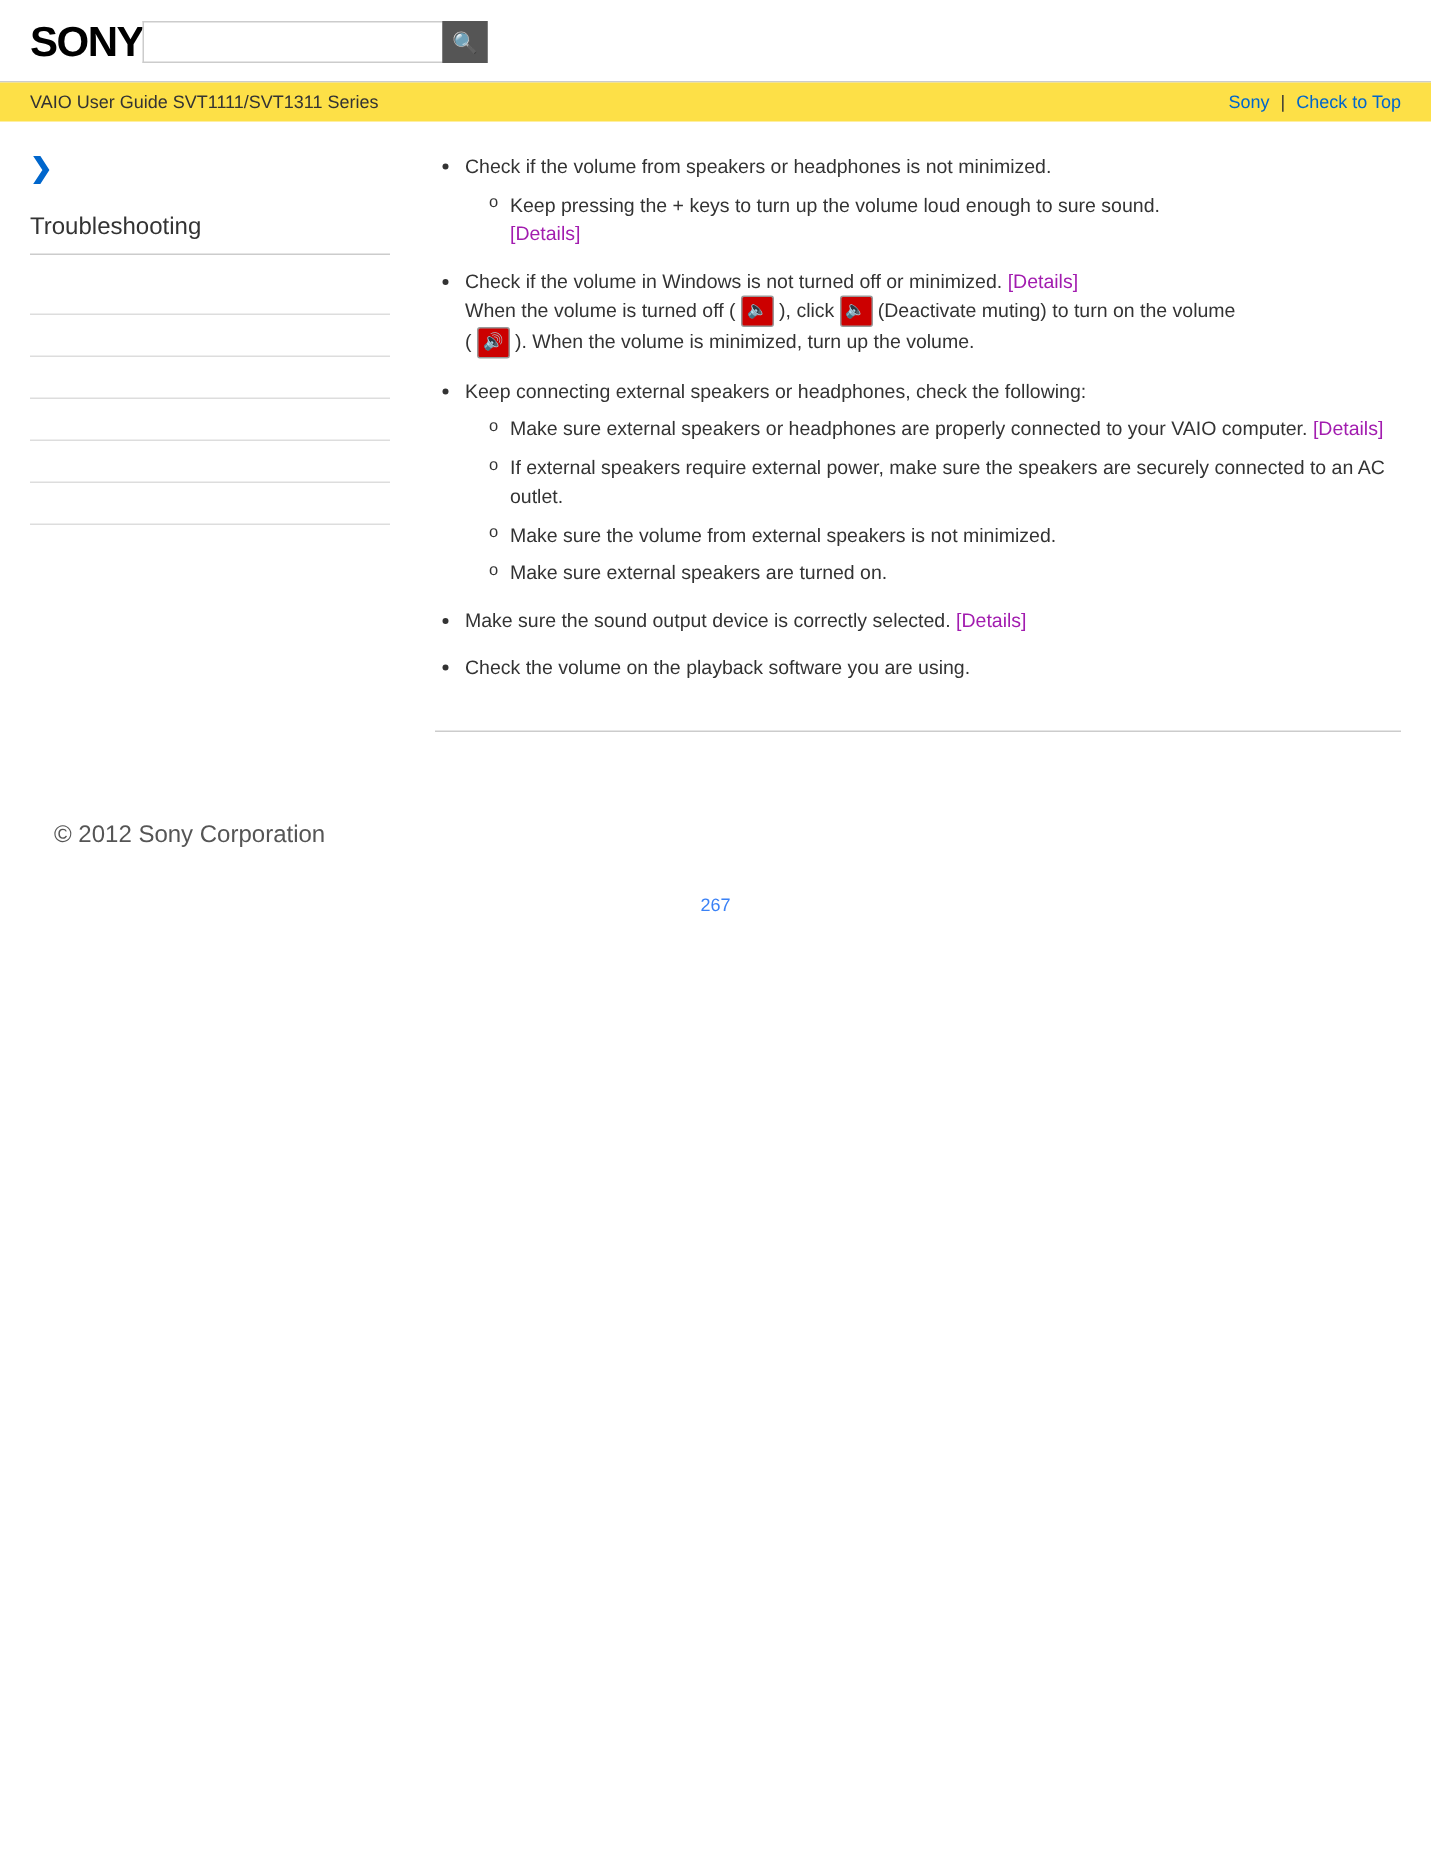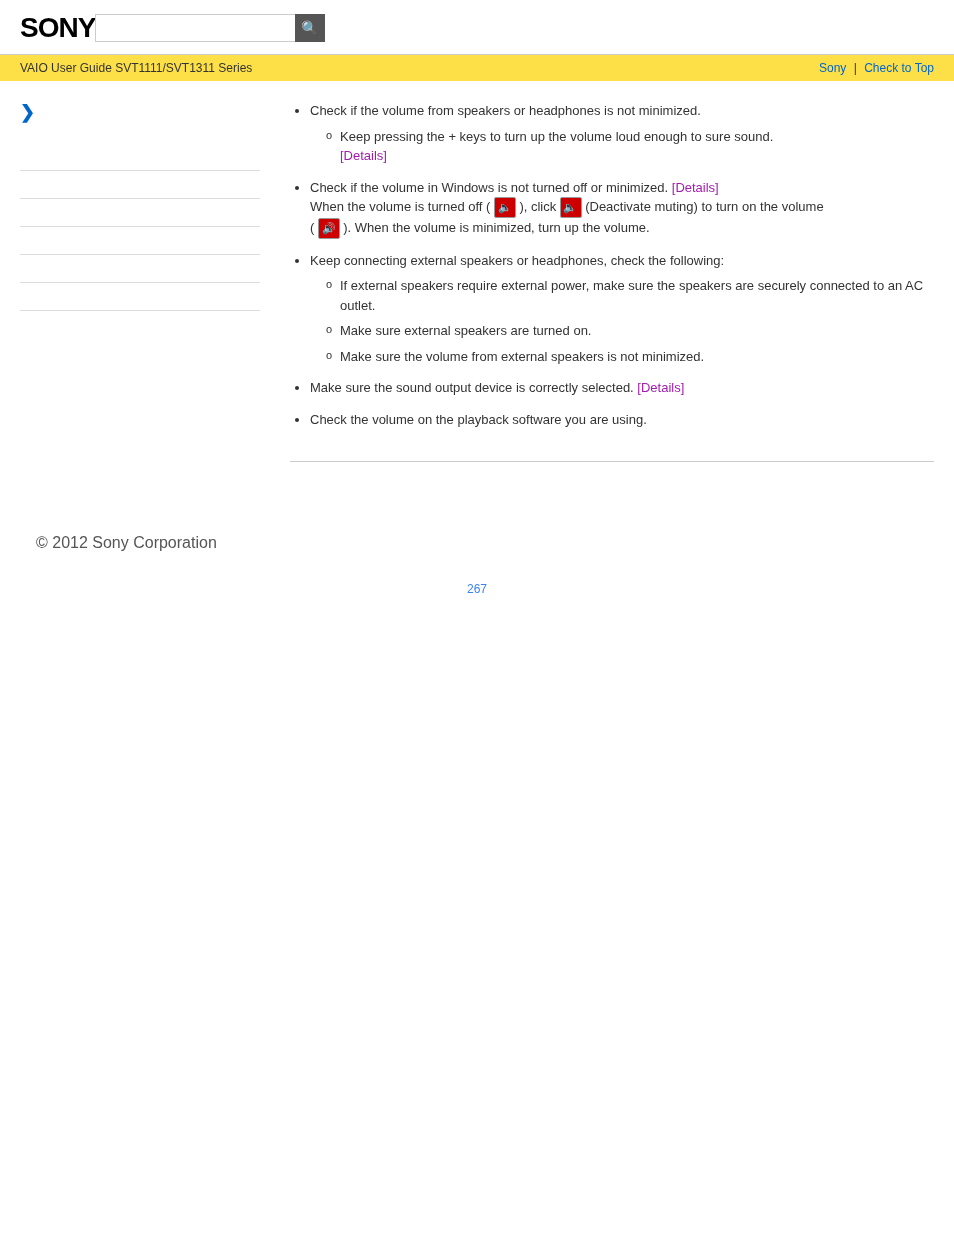--- a/index.html
+++ b/index.html
@@ -173,21 +173,21 @@
       border-radius: 2px;
       padding: 1px 3px;
       font-size: 11px;
       color: #fff;
       vertical-align: middle;
     }
 
     .content-bottom-border {
       border-bottom: 1px solid #ccc;
       padding-bottom: 20px;
-      margin-bottom: 32px;
+      margin-bottom: 20px;
     }
 
     
     .footer {
       padding: 20px 20px 10px 36px;
       font-size: 16px;
       color: #555;
     }
 
     
@@ -217,20 +217,21 @@
     <a href="#" class="link">Sony</a>
     <span class="separator">|</span>
     <a href="#" class="link">Check to Top</a>
   </span>
 </div>
 
 <div class="main-container">
 
   <div class="sidebar">
     <span class="sidebar-arrow">❯</span>
+    <div class="sidebar-section-title">Troubleshooting</div>
     <div class="sidebar-nav-item"></div>
     <div class="sidebar-nav-item"></div>
     <div class="sidebar-nav-item"></div>
     <div class="sidebar-nav-item"></div>
     <div class="sidebar-nav-item"></div>
     <div class="sidebar-nav-item"></div>
   </div>
 
   <div class="content">
     <div class="content-bottom-border">
@@ -257,27 +258,31 @@
           <span class="speaker-icon-off">🔈</span>
           <span>(Deactivate muting) to turn on the volume</span>
           <br>
           <span>( <span class="speaker-icon-on">🔊</span> ). When the volume is minimized, turn up the volume.</span>
         </li>
 
         <li>
           <span>Keep connecting external speakers or headphones, check the following:</span>
           <ul class="sub-list">
             <li>
+              <span>Make sure external speakers or headphones are properly connected to your VAIO computer.</span>
+              <a href="#" class="link"> <span>[Details]</span></a>
+            </li>
+            <li>
               <span>If external speakers require external power, make sure the speakers are securely connected to an AC outlet.</span>
             </li>
             <li>
+              <span>Make sure the volume from external speakers is not minimized.</span>
+            </li>
+            <li>
               <span>Make sure external speakers are turned on.</span>
-            </li>
-            <li>
-              <span>Make sure the volume from external speakers is not minimized.</span>
             </li>
           </ul>
         </li>
 
         <li>
           <span>Make sure the sound output device is correctly selected.</span>
           <a href="#" class="link"> <span>[Details]</span></a>
         </li>
 
         <li>

